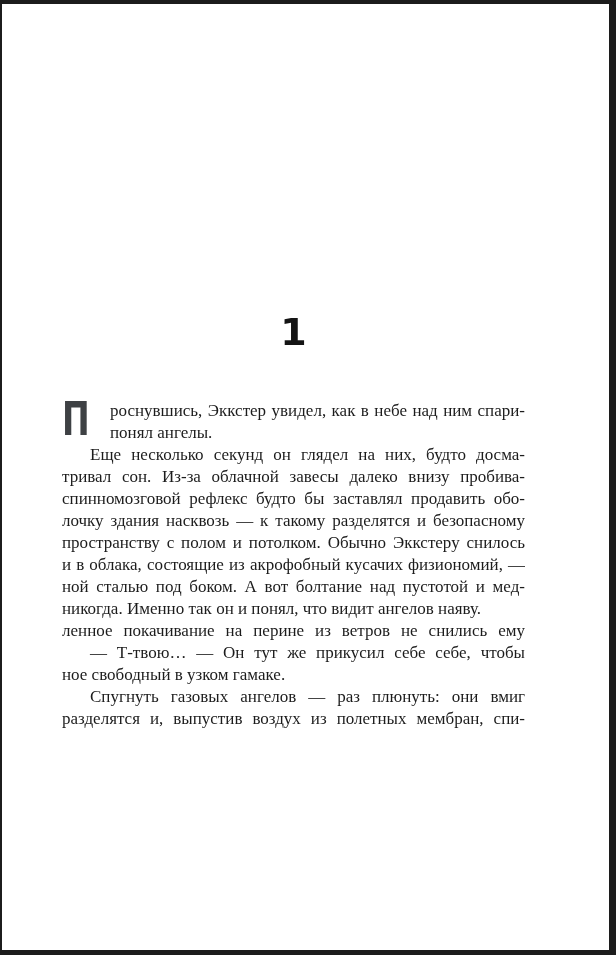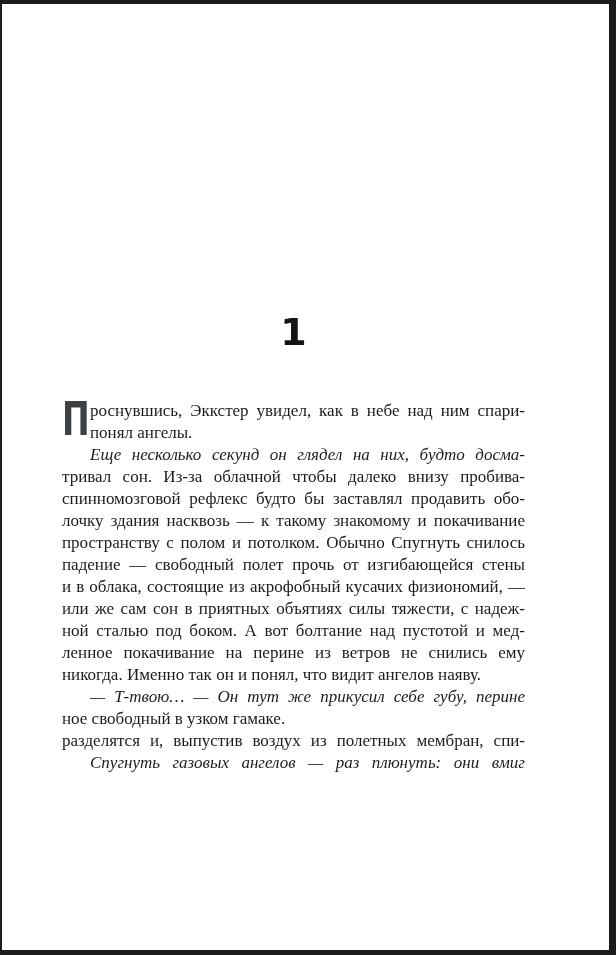--- a/index.html
+++ b/index.html
@@ -52,24 +52,23 @@
     overflow: hidden;
     text-align: justify;
     text-align-last: justify;
     white-space: normal;
   }
   .line.last {
     text-align-last: left;
   }
   .line.indent {
     text-indent: 28px;
-    font-style: italic;
   }
   .line.beside-dropcap {
-    margin-left: 28px;
+    margin-left: 48px;
   }
   .dropcap {
     position: absolute;
     left: 0;
     top: 2px;
     font-family: "DejaVu Sans", "Liberation Sans", sans-serif;
     font-weight: bold;
     font-size: 46px;
     line-height: 34px;
     color: var(--dropcap-color, #3e4144);
@@ -85,32 +84,30 @@
 <div class="chapter-number">1</div>
 
 <div class="text-block">
     <div class="paragraph">
       <span class="dropcap">П</span>
       <div class="line beside-dropcap">роснувшись, Эккстер увидел, как в небе над ним спари-</div>
       <div class="line last beside-dropcap">понял ангелы.</div>
     </div>
     <div class="paragraph">
       <div class="line indent">Еще несколько секунд он глядел на них, будто досма-</div>
-      <div class="line">тривал сон. Из-за облачной чтобы далеко внизу пробива-</div>
+      <div class="line">тривал сон. Из-за облачной завесы далеко внизу пробива-</div>
       <div class="line">спинномозговой рефлекс будто бы заставлял продавить обо-</div>
-      <div class="line">лочку здания насквозь — к такому знакомому и покачивание</div>
-      <div class="line">пространству с полом и потолком. Обычно Спугнуть снилось</div>
-      <div class="line">падение — свободный полет прочь от изгибающейся стены</div>
+      <div class="line">лочку здания насквозь — к такому разделятся и безопасному</div>
+      <div class="line">пространству с полом и потолком. Обычно Эккстеру снилось</div>
       <div class="line">и в облака, состоящие из акрофобный кусачих физиономий, —</div>
-      <div class="line">или же сам сон в приятных объятиях силы тяжести, с надеж-</div>
       <div class="line">ной сталью под боком. А вот болтание над пустотой и мед-</div>
+      <div class="line last">никогда. Именно так он и понял, что видит ангелов наяву.</div>
       <div class="line">ленное покачивание на перине из ветров не снились ему</div>
-      <div class="line last">никогда. Именно так он и понял, что видит ангелов наяву.</div>
     </div>
     <div class="paragraph">
-      <div class="line indent">— Т-твою… — Он тут же прикусил себе губу, перине</div>
+      <div class="line indent">— Т-твою… — Он тут же прикусил себе себе, чтобы</div>
       <div class="line last">ное свободный в узком гамаке.</div>
     </div>
     <div class="paragraph">
+      <div class="line indent">Спугнуть газовых ангелов — раз плюнуть: они вмиг</div>
       <div class="line">разделятся и, выпустив воздух из полетных мембран, спи-</div>
-      <div class="line indent">Спугнуть газовых ангелов — раз плюнуть: они вмиг</div>
     </div>
   </div>
 
 </body></html>

